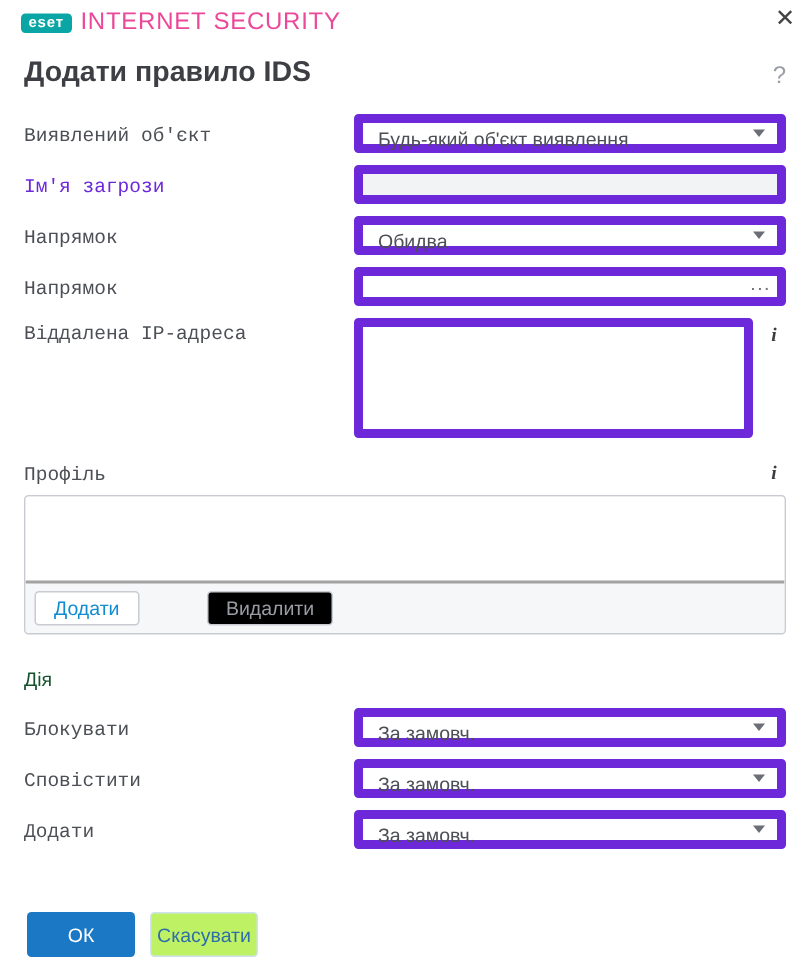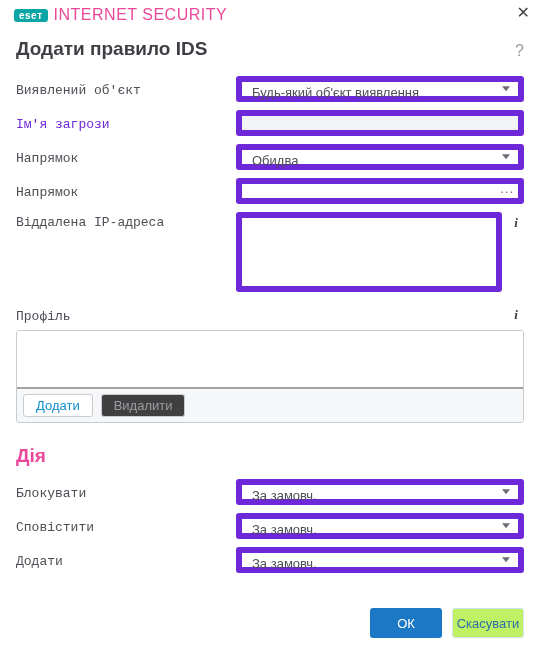--- a/index.html
+++ b/index.html
@@ -61,25 +61,25 @@
   .profile-list { height: 56px; background: #fff; }
   .profile-btns {
     display: flex; gap: 8px; padding: 5px 6px; background: #f6f7f8;
     border-top: 2px solid #a3a3a3;
   }
   .mini-btn {
     border: 1px solid #c8cbd1; border-radius: 3px; background: #fff;
     padding: 3px 12px; font-size: 13px; cursor: pointer;
   }
   .mini-btn.primary { color: #0f8dd0; }
-  .mini-btn.muted { color: #9a9da3; background: #404040; }
-  .section-title { font-size: 19px; font-weight: 700; color: #ec4899; margin: 22px 0 10px 0; }
+  .mini-btn.muted { color: #9a9da3; background: #000000; margin-left: 37px; }
+  .section-title { font-size: 13px; font-weight: 400; color: #14532d; margin: 22px 0 10px 0; }
   .footer {
-    position: absolute; left: 14px; right: 0; bottom: 0;
-    display: flex; justify-content: flex-end; gap: 10px;
+    position: absolute; left: 2px; right: 0; bottom: 0;
+    display: flex; gap: 10px;
     padding: 12px 16px;
   }
   .btn {
     min-width: 72px; height: 30px; border-radius: 3px;
     font-size: 13px; cursor: pointer; border: 1px solid transparent;
     display: inline-flex; align-items: center; justify-content: center;
   }
   .btn.ok { background: #1b78c4; color: #fff; }
   .btn.cancel { background: #bef264; color: #2f6ea8; border-color: #cfe0ef; }
 </style>

